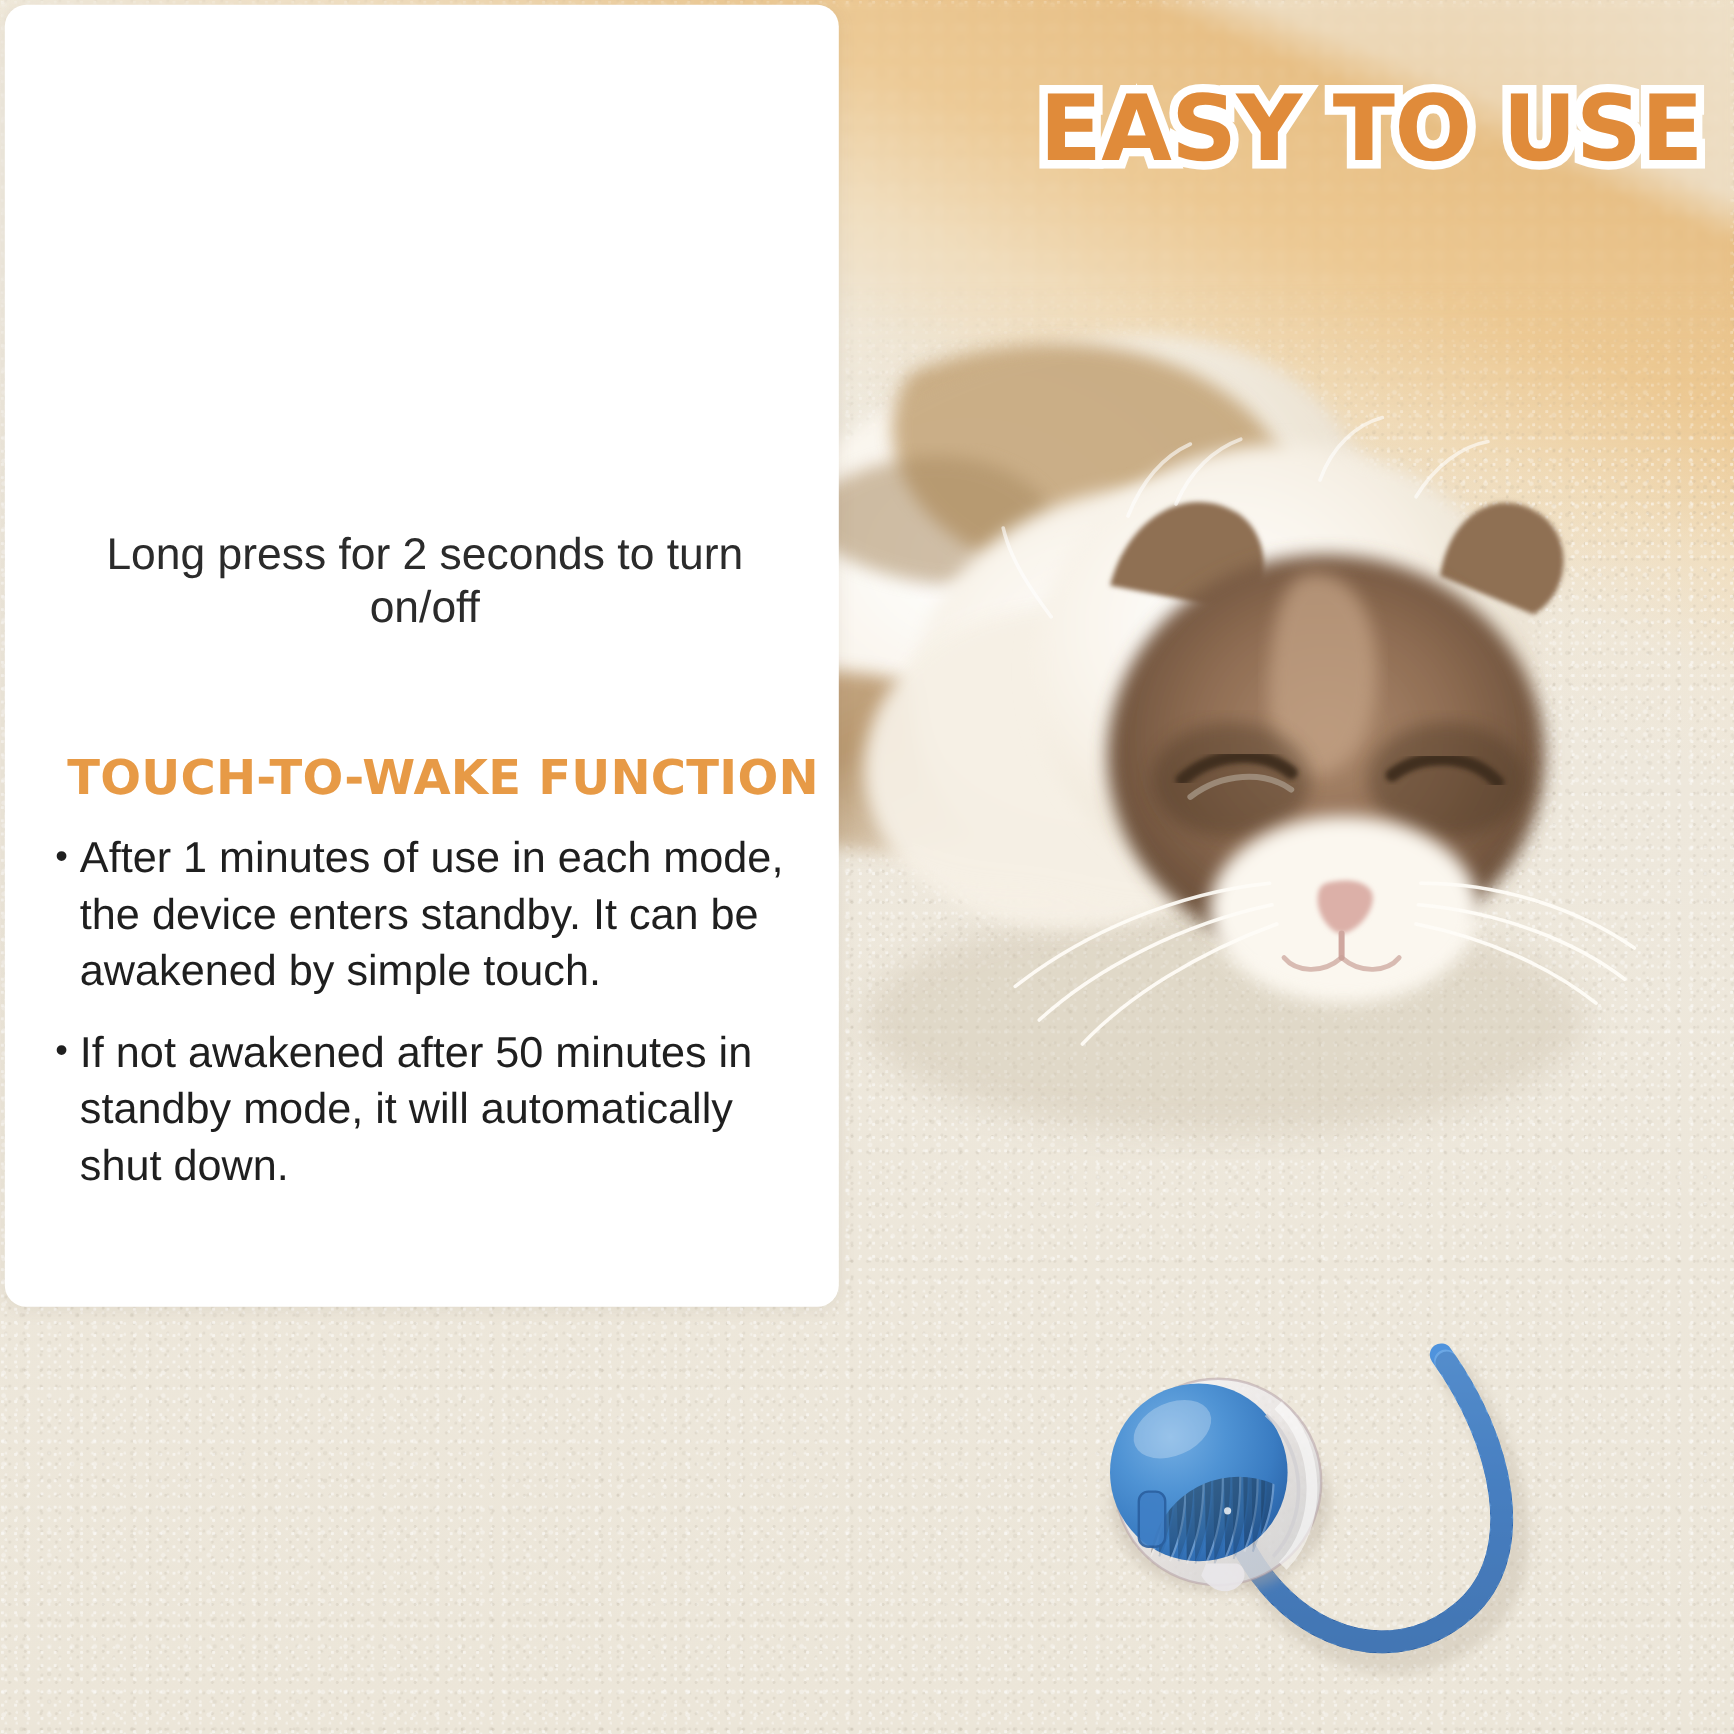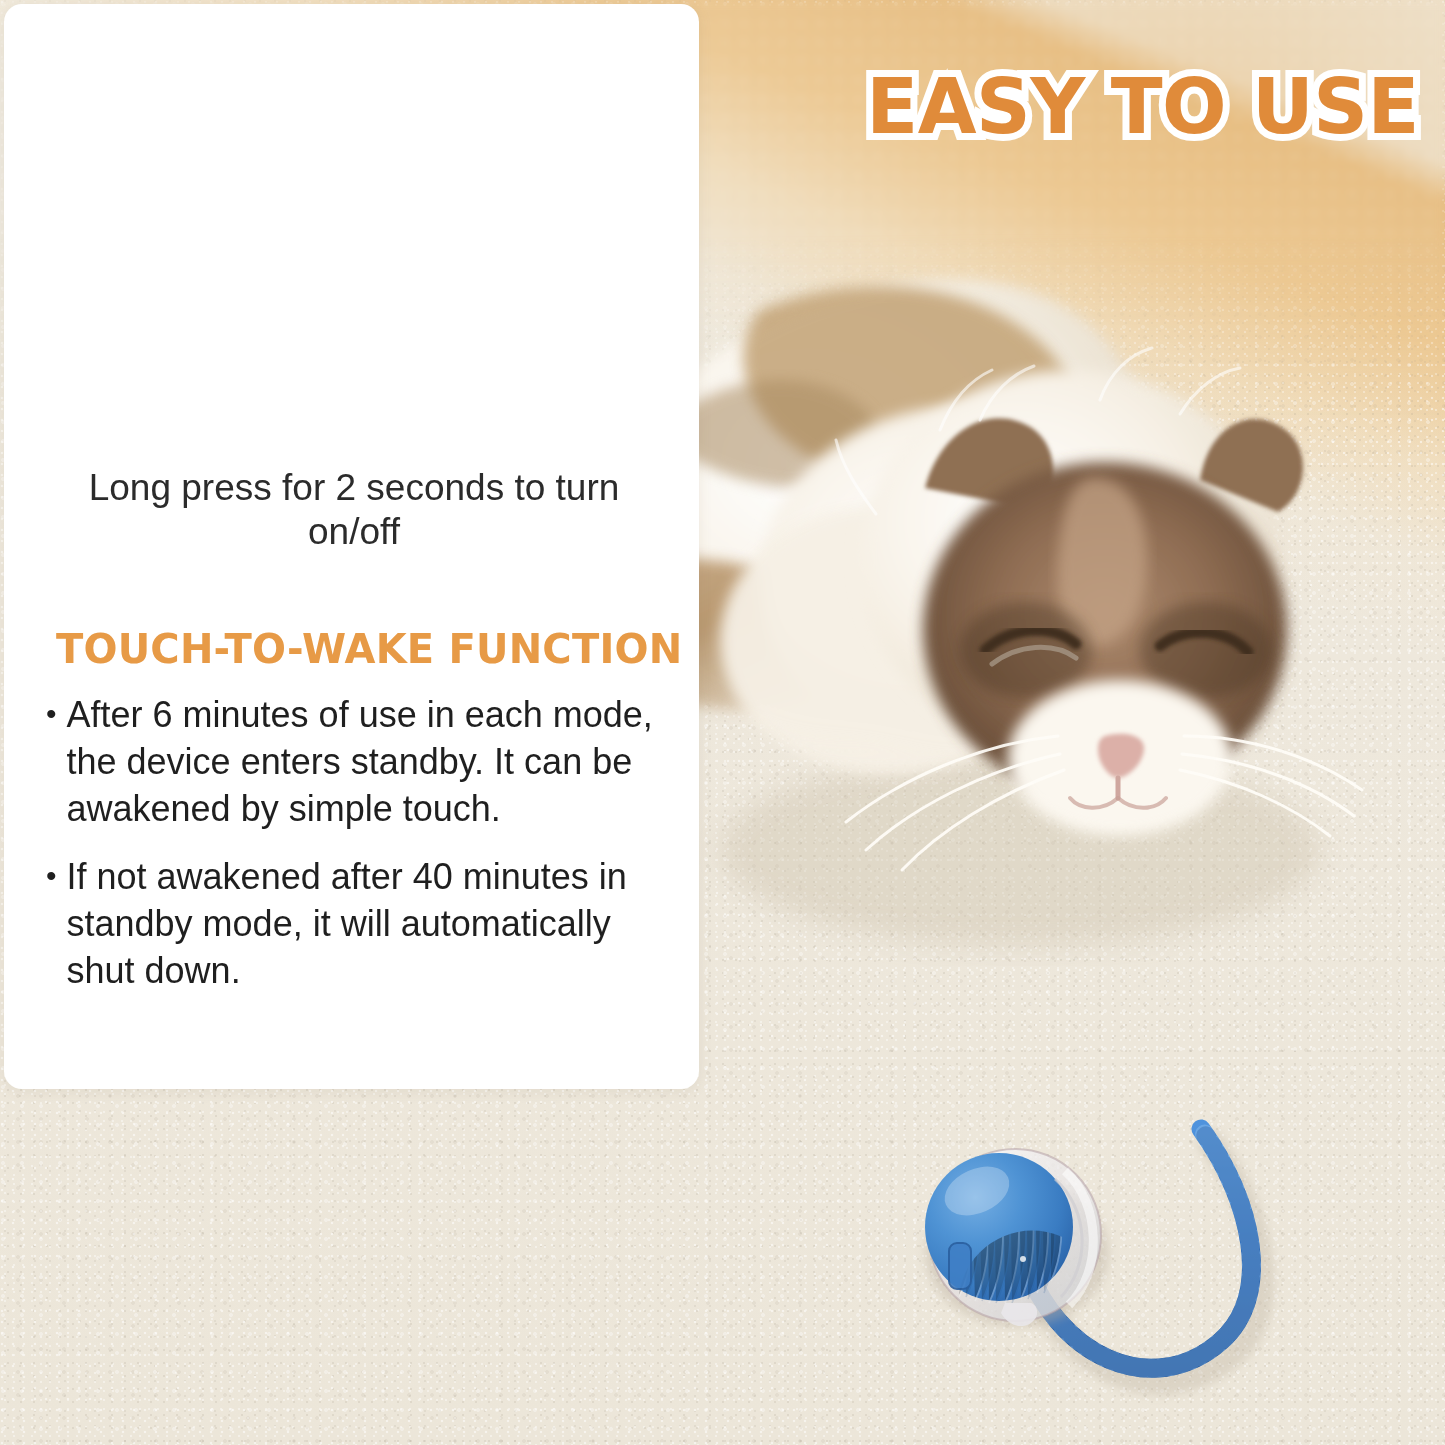--- a/index.html
+++ b/index.html
@@ -205,21 +205,21 @@
     border-radius: 4px;
     background: linear-gradient(180deg,#8e8c8a 0%, #5d5b59 38%, #3a3836 58%, #cfcdcb 72%, #f2f0ee 100%);
     z-index: 6;
   }
   .contact { position: absolute; width: 52px; height: 30px; border-radius: 50%;
              border: 2px solid rgba(190,190,190,.55); z-index: 6; }
 
   
   .caption {
     position: absolute;
-    left: 56px; top: 466px; width: 596px;
+    left: 56px; top: 440px; width: 596px;
     text-align: center;
     font-size: 37px;
     line-height: 1.20;
     color: #2b2b2b;
     font-family: "Liberation Sans", sans-serif;
     z-index: 7;
   }
   .section-title {
     position: absolute;
     left: 56px; top: 626px; width: 600px;
@@ -458,21 +458,21 @@
     <div class="ring"></div>
   </div>
 
   <div class="caption">Long press for 2 seconds to turn on/off</div>
 
   <div class="section-title">TOUCH-TO-WAKE FUNCTION</div>
 
   <div class="bullets">
     <div class="bullet">
       <span class="dot">•</span>
-      <span class="txt">After 6 minutes of use in each mode, the device enters standby. It can be awakened by simple touch.</span>
+      <span class="txt">After 1 minutes of use in each mode, the device enters standby. It can be awakened by simple touch.</span>
     </div>
     <div class="bullet">
       <span class="dot">•</span>
-      <span class="txt">If not awakened after 40 minutes in standby mode, it will automatically shut down.</span>
+      <span class="txt">If not awakened after 50 minutes in standby mode, it will automatically shut down.</span>
     </div>
   </div>
 
 </div>
 
 </body></html>

